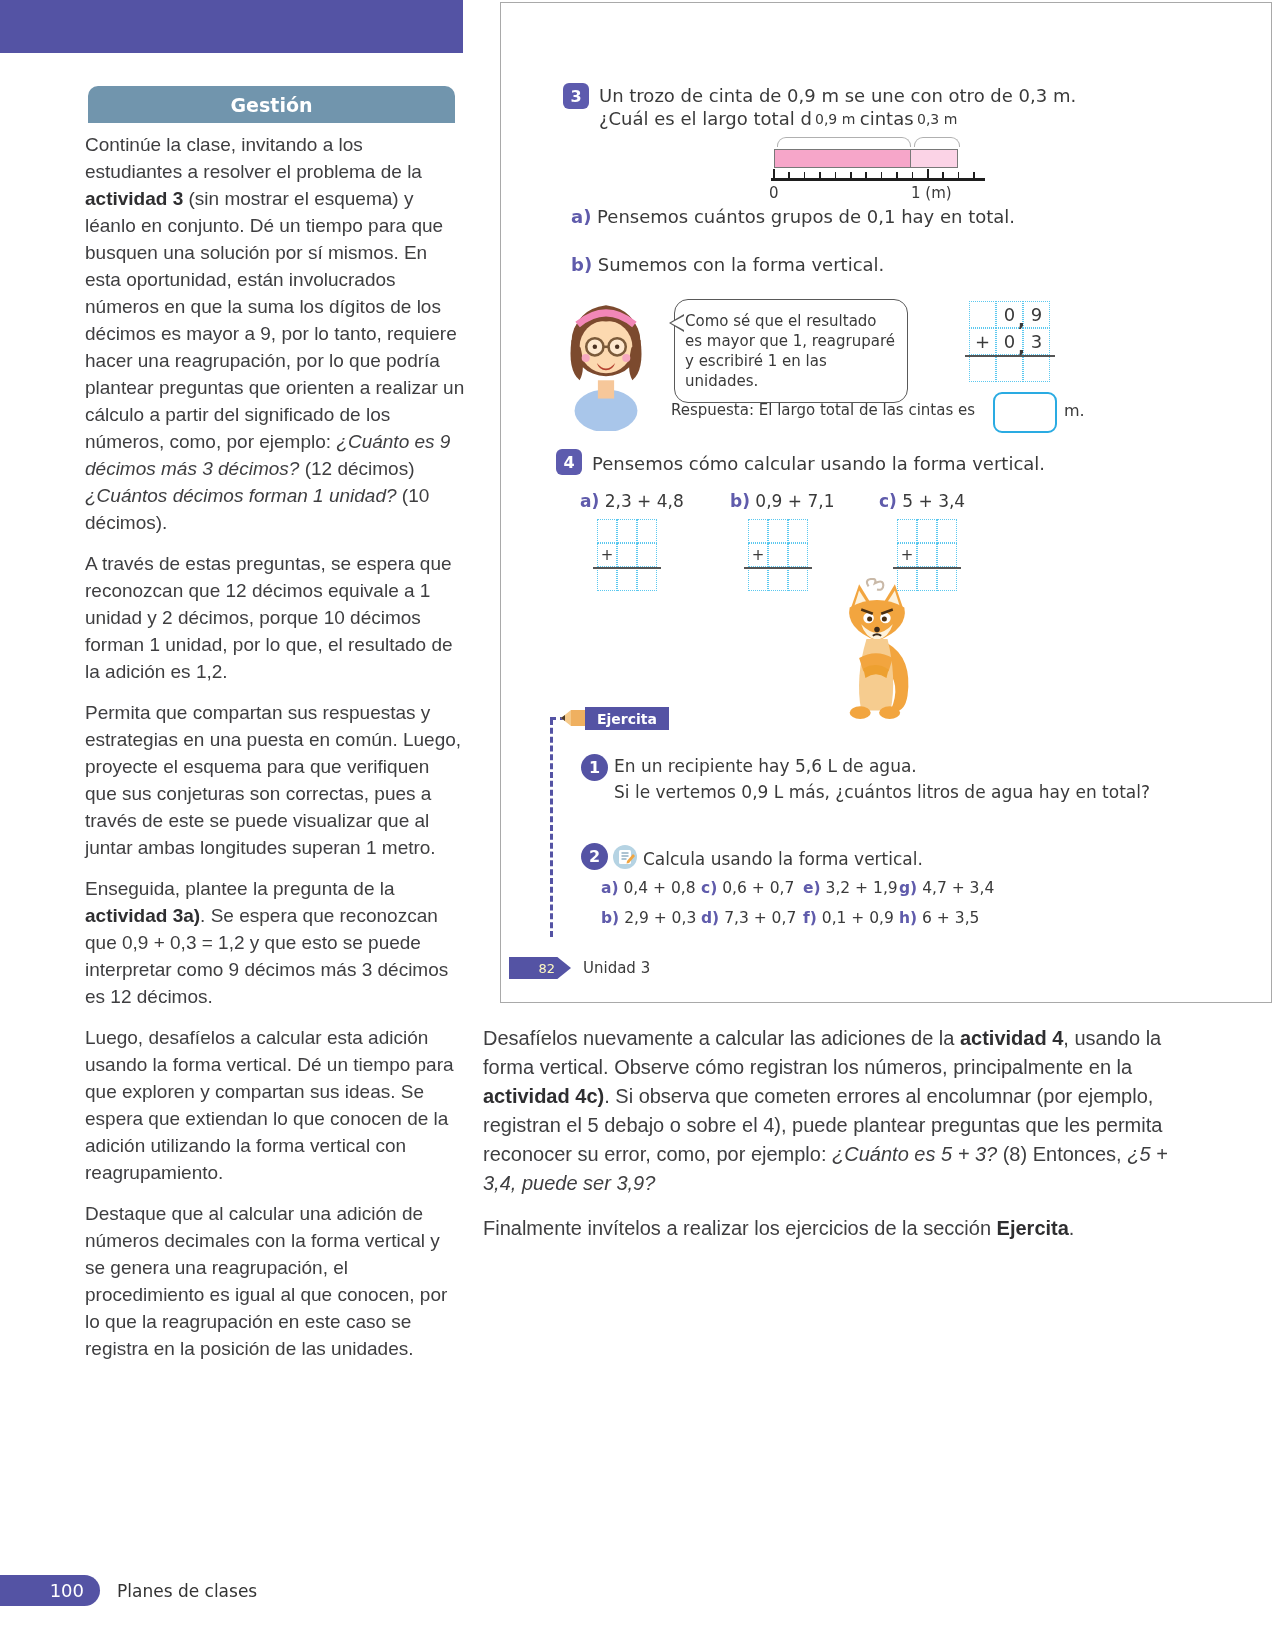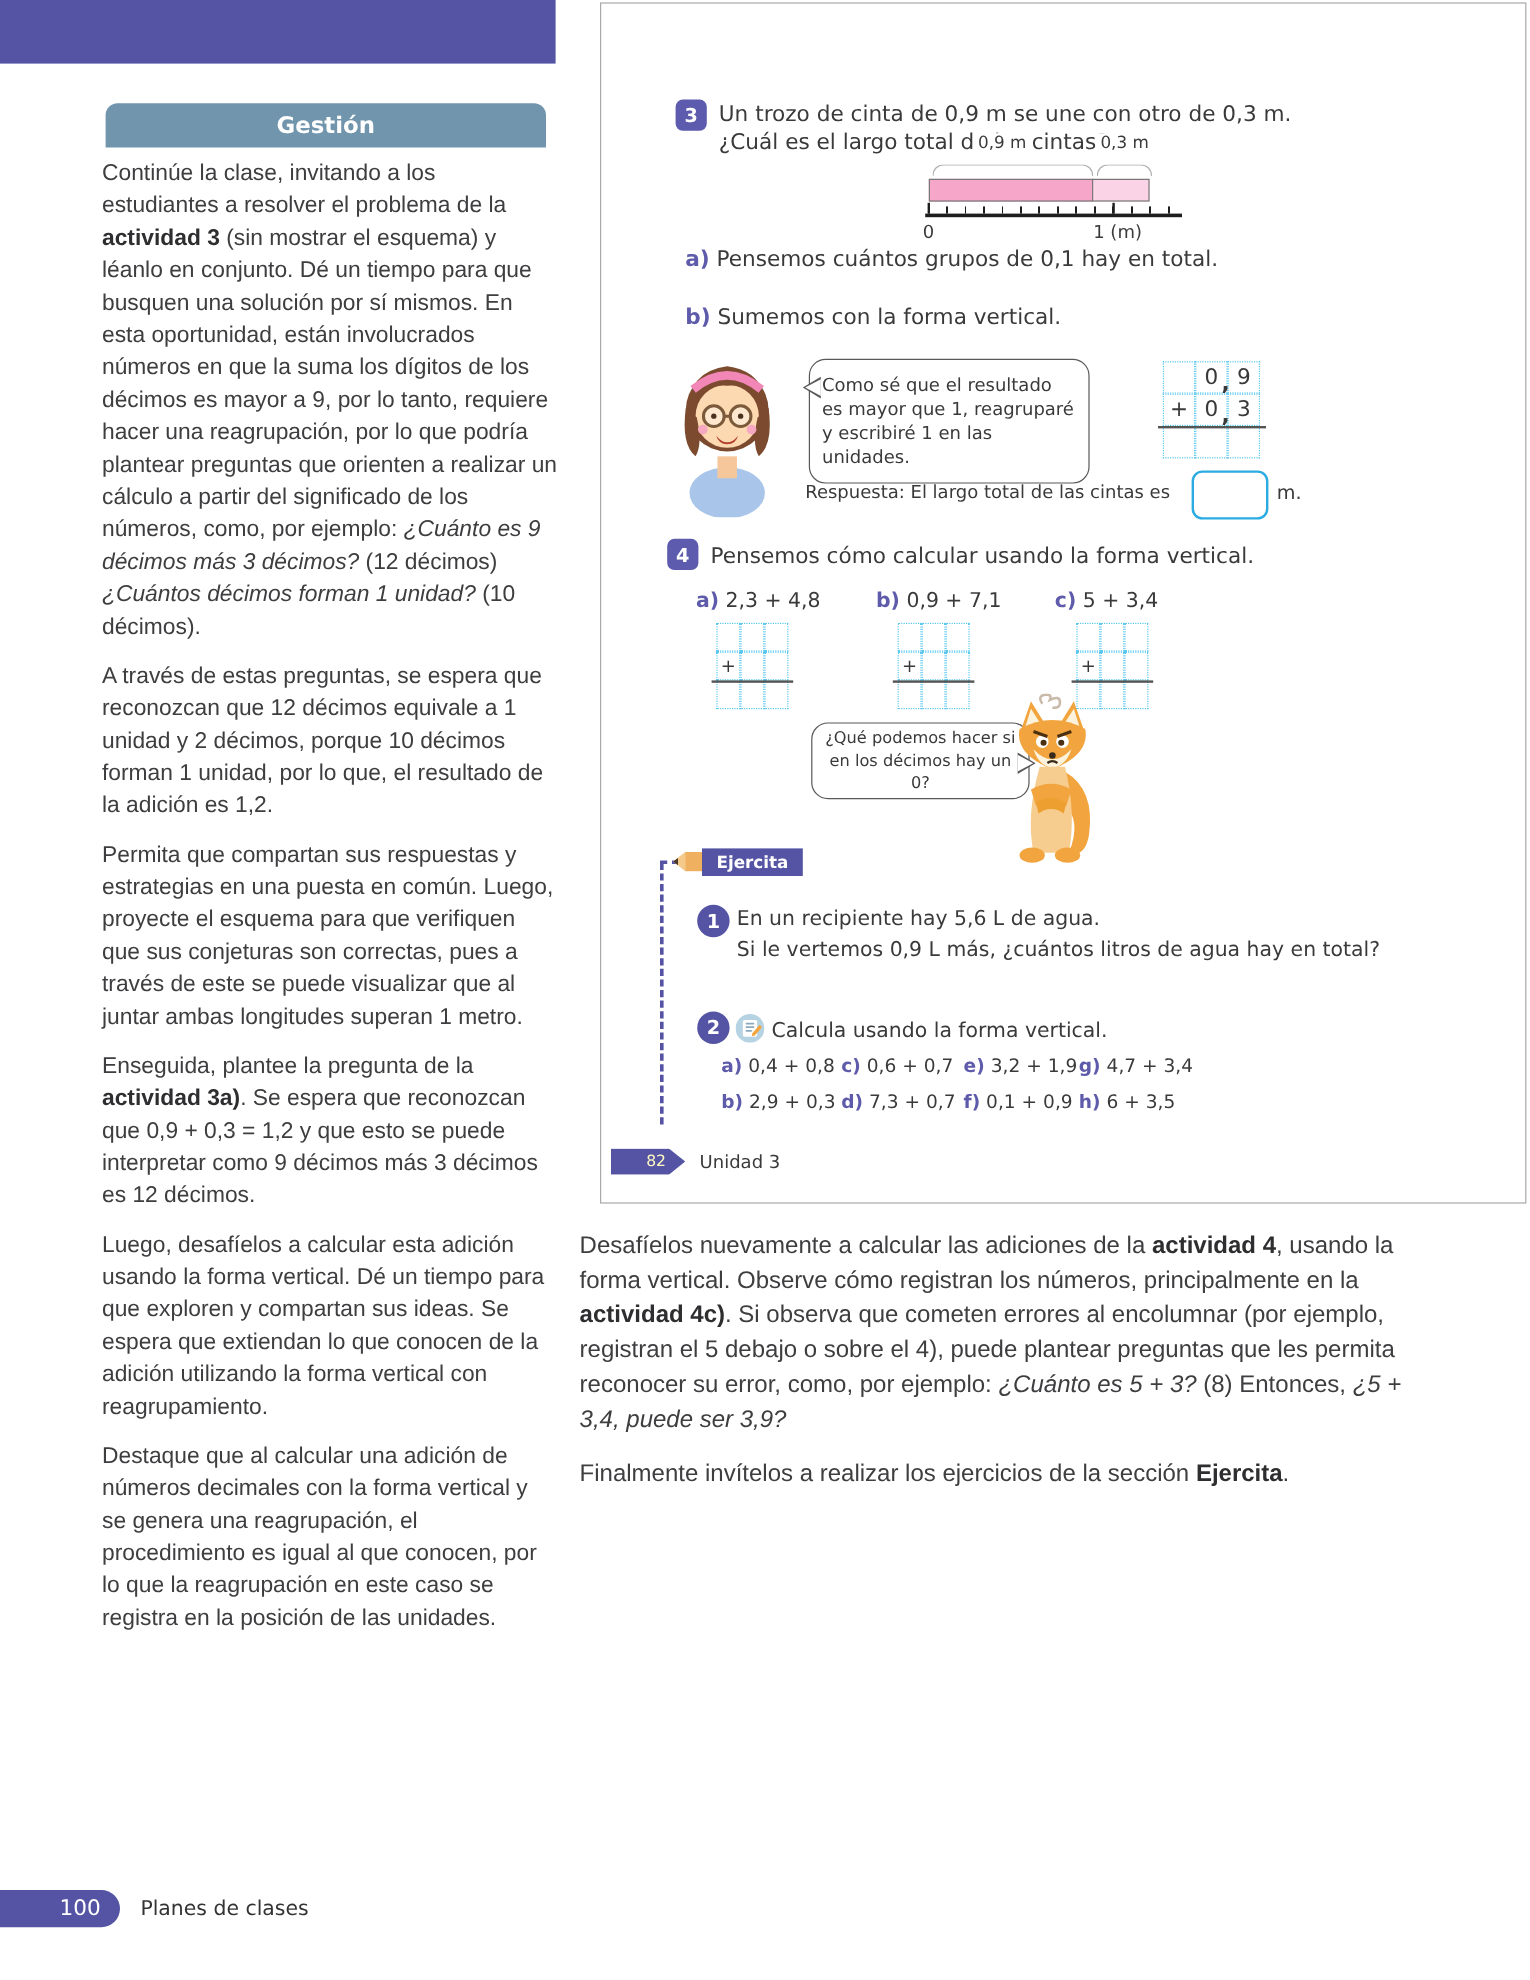--- a/index.html
+++ b/index.html
@@ -208,23 +208,20 @@
         <div class="cell"></div>
       <div class="cell">+</div>
         <div class="cell"></div>
         <div class="cell"></div>
       <div class="cell"></div>
         <div class="cell"></div>
         <div class="cell"></div>
     </div>
     <div class="ansline" style="left:392px;top:564px;width:68px;"></div>
 
-    <div class="bubble tail-r" style="left:175px;top:599px;width:182px;height:64px;font-size:13.5px;line-height:19px;text-align:center;">
-      <span><span>¿Qué podemos hacer si</span><br><span>en los décimos hay un 0?</span></span>
-    </div>
 
     <svg class="abs" style="left:340px;top:575px;" width="72" height="142" viewBox="0 0 68 135">
       <path d="M26,8 q-4,-6 2,-7 q6,-1 4,4 q8,-4 8,2 q0,5 -6,4" fill="none" stroke="#c9b9a8" stroke-width="2"></path>
       <polygon points="8,32 17,6 30,27" fill="#f2a53f"></polygon>
       <polygon points="60,32 51,6 38,27" fill="#f2a53f"></polygon>
       <polygon points="12,28 17,12 26,26" fill="#fdf2dc"></polygon>
       <polygon points="56,28 51,12 42,26" fill="#fdf2dc"></polygon>
       <path d="M8,28 Q34,14 60,28 Q64,48 34,60 Q4,48 8,28 Z" fill="#f2a53f"></path>
       <path d="M19,44 Q34,60 49,44 Q45,57 34,59 Q23,57 19,44 Z" fill="#fdf2dc"></path>
       <circle cx="26" cy="38" r="5" fill="#fff"></circle>

